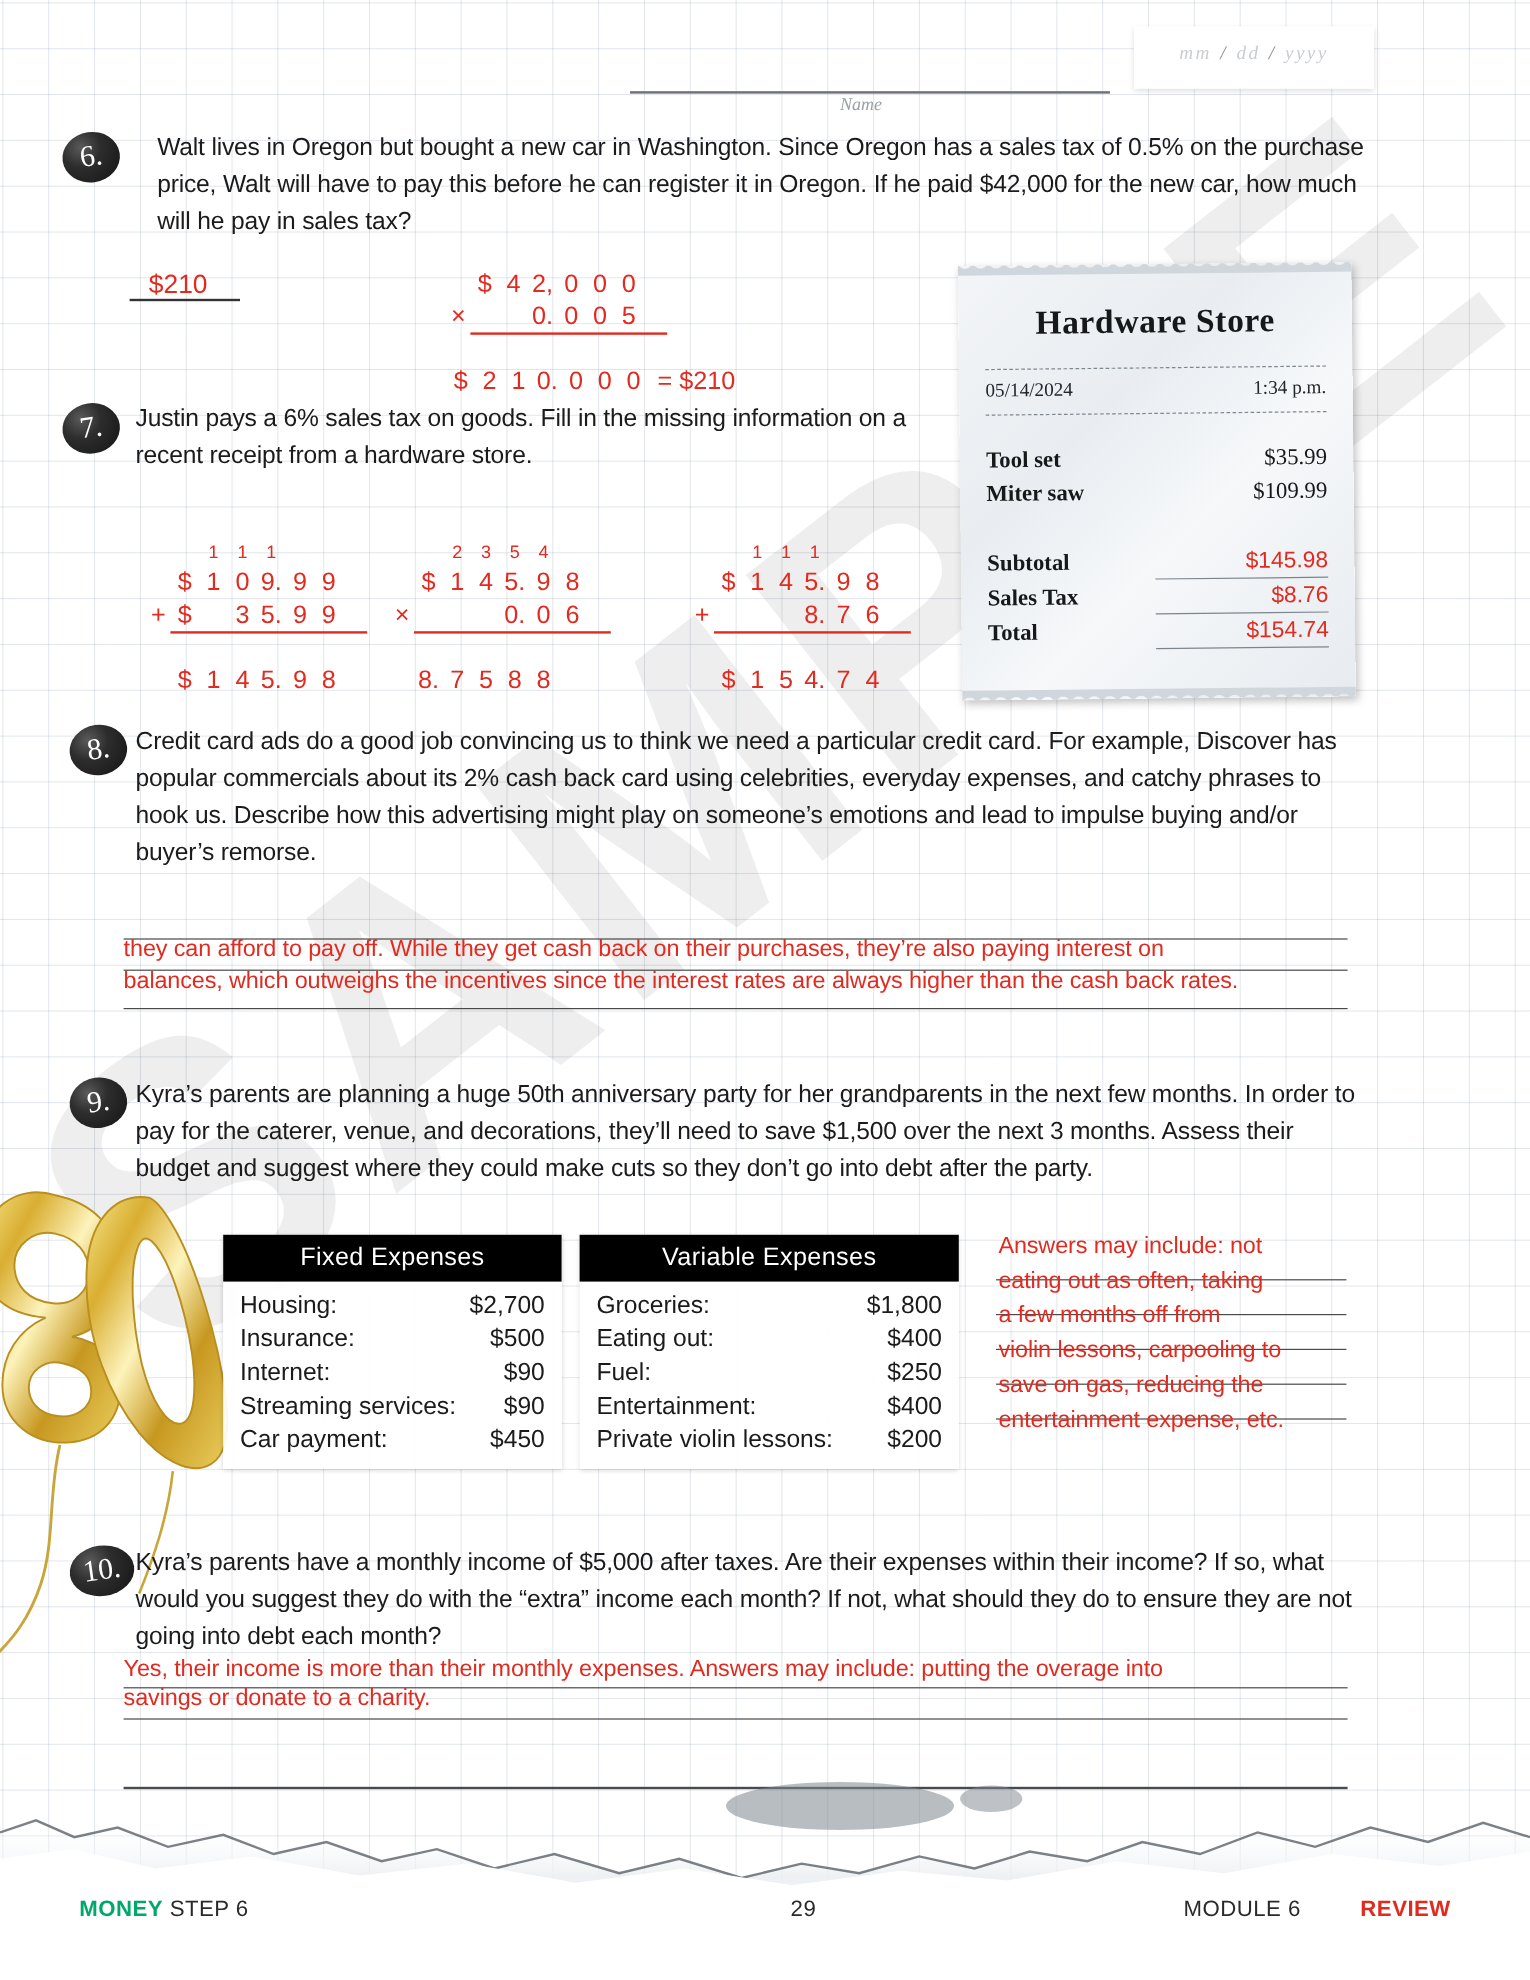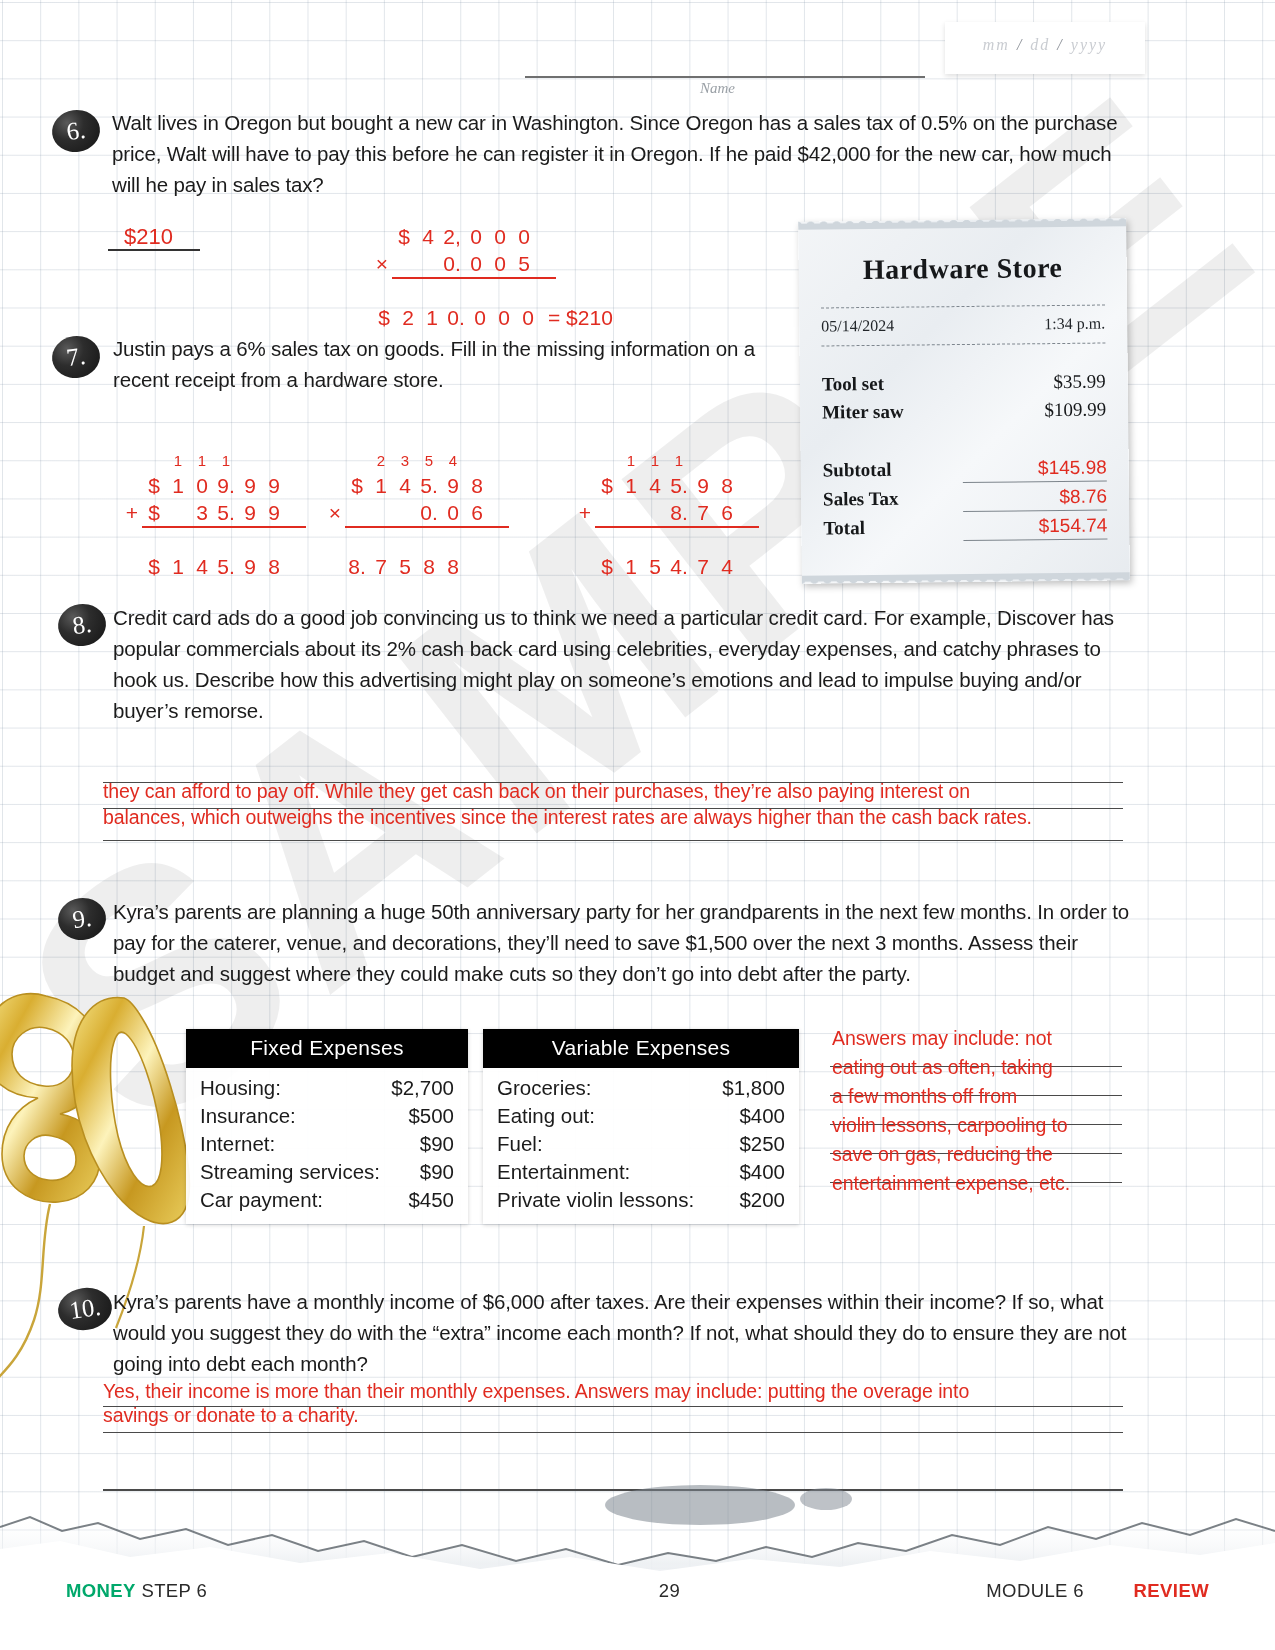--- a/index.html
+++ b/index.html
@@ -195,21 +195,21 @@
   <div class="name-line"></div>
   <div class="name-label">Name</div>
 
   <div class="date-box">
     <div class="dtxt">
       <span>mm</span><b>/</b><span>dd</span><b>/</b><span>yyyy</span>
     </div>
   </div>
 
   <div class="qnum" style="left:52px; top:110px;">6.</div>
-  <div class="qbody" style="left:112px; top:107px; width:1030px;">Walt lives in Oregon but bought a new car in Washington. Since Oregon has a sales tax of 0.5% on the purchase price, Walt will have to pay this before he can register it in Oregon. If he paid $42,000 for the new car, how much will he pay in sales tax?</div>
+  <div class="qbody" style="left:131px; top:107px; width:1030px;">Walt lives in Oregon but bought a new car in Washington. Since Oregon has a sales tax of 0.5% on the purchase price, Walt will have to pay this before he can register it in Oregon. If he paid $42,000 for the new car, how much will he pay in sales tax?</div>
 
   <div class="blank6"></div>
   <div class="blank6v">$210</div>
 
   <div class="calc" style="left:372px; top:222px;">
     <div class="row">
       <span class="op"></span>
       <span class="cell">$</span>
       <span class="cell">4</span>
       <span class="cell">2,</span>
@@ -491,21 +491,21 @@
   <div class="ans-rule" style="left:830px; top:1182px; width:292px;"></div>
 
   <div class="ans-line" style="left:832px; top:1026px; width:290px;">Answers may include: not</div>
   <div class="ans-line" style="left:832px; top:1055px; width:290px;">eating out as often, taking</div>
   <div class="ans-line" style="left:832px; top:1084px; width:290px;">a few months off from</div>
   <div class="ans-line" style="left:832px; top:1113px; width:298px;">violin lessons, carpooling to</div>
   <div class="ans-line" style="left:832px; top:1142px; width:290px;">save on gas, reducing the</div>
   <div class="ans-line" style="left:832px; top:1171px; width:298px;">entertainment expense, etc.</div>
 
   <div class="qnum" style="left:58px; top:1288px; width:54px;">10.</div>
-  <div class="qbody" style="left:113px; top:1286px; width:1015px;">Kyra’s parents have a monthly income of $6,000 after taxes. Are their expenses within their income? If so, what would you suggest they do with the “extra” income each month? If not, what should they do to ensure they are not going into debt each month?</div>
+  <div class="qbody" style="left:113px; top:1286px; width:1015px;">Kyra’s parents have a monthly income of $5,000 after taxes. Are their expenses within their income? If so, what would you suggest they do with the “extra” income each month? If not, what should they do to ensure they are not going into debt each month?</div>
 
   <div class="ans-line" style="left:103px; top:1379px; width:1020px;">Yes, their income is more than their monthly expenses. Answers may include: putting the overage into</div>
   <div class="ans-rule" style="left:103px; top:1406px; width:1020px;"></div>
   <div class="ans-line" style="left:103px; top:1403px; width:1020px;">savings or donate to a charity.</div>
   <div class="ans-rule" style="left:103px; top:1432px; width:1020px;"></div>
   <div class="ans-rule" style="left:103px; top:1489px; width:1020px; border-bottom-width:2px;"></div>
 
   <svg id="torn" viewBox="0 0 1275 185" preserveAspectRatio="none">
     <defs>
       <linearGradient id="tg" x1="0" y1="0" x2="0" y2="1">

